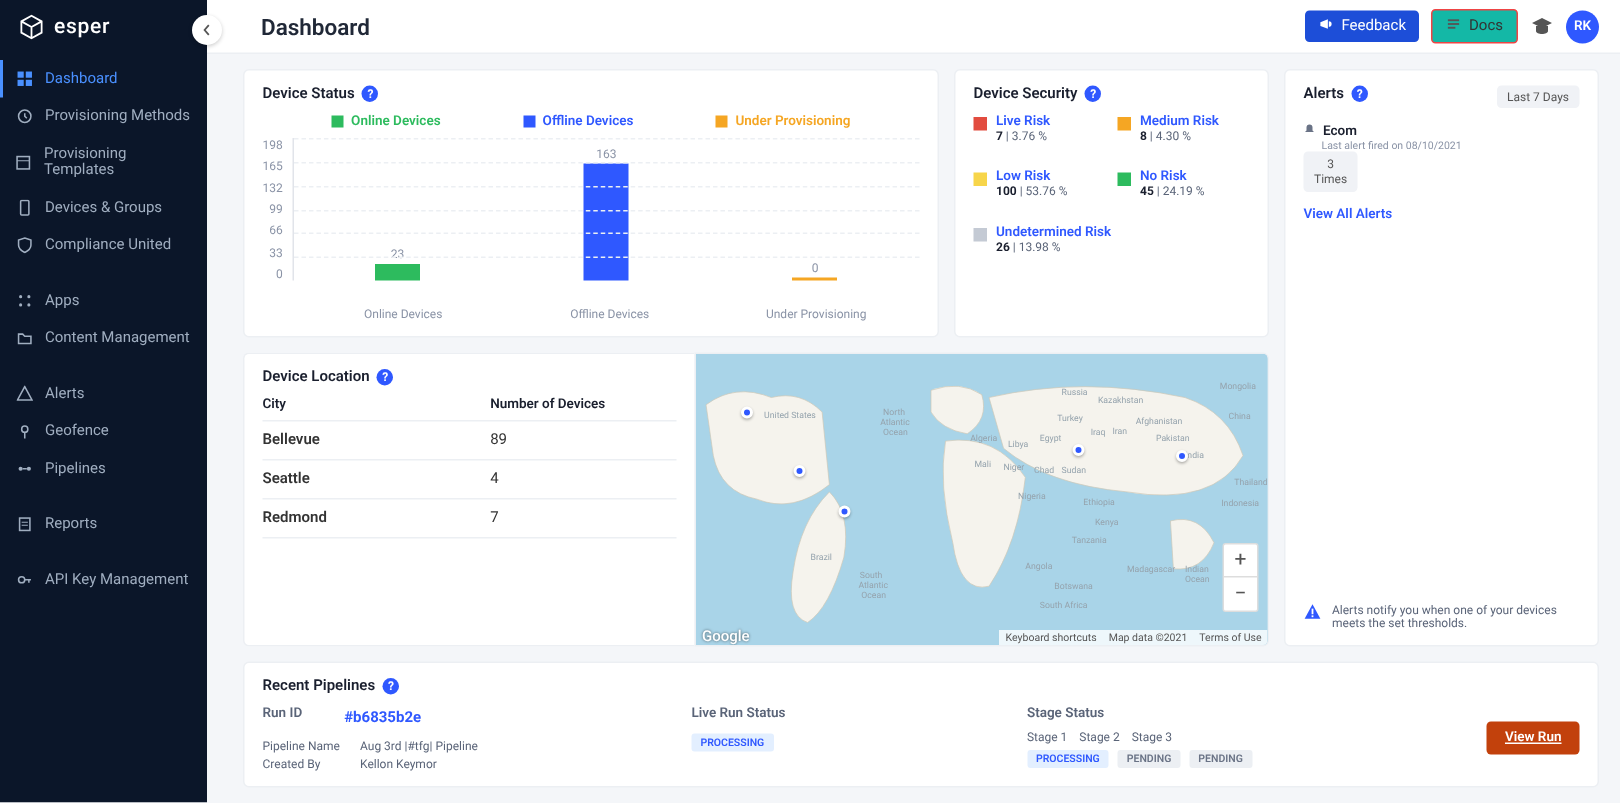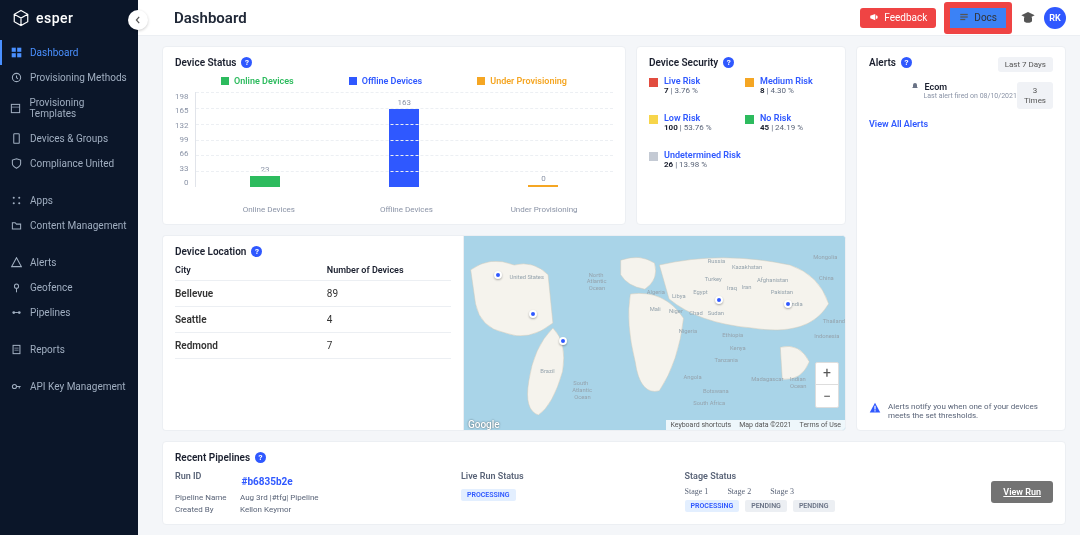--- a/index.html
+++ b/index.html
@@ -17,22 +17,22 @@
 .nav-item .nav-icon { width: 12px; display: flex; justify-content: center; }
 .nav-group { margin-top: 4px; }
 .nav-gap { height: 12px; }
 
 
 .main { flex: 1; display: flex; flex-direction: column; min-width: 0; }
 .topbar { height: 36px; background: #fff; display: flex; align-items: center; justify-content: space-between; padding: 0 14px; border-bottom: 1px solid #eceff3; }
 .page-title { font-size: 15px; font-weight: 600; color: #202837; margin-left: 22px; }
 .top-actions { display: flex; align-items: center; gap: 8px; }
 .btn { display: inline-flex; align-items: center; gap: 5px; border-radius: 3px; padding: 4px 9px; font-size: 10px; cursor: pointer; }
-.btn-primary { background: #ef4444; color: #fff; }
-.btn-ghost { background: #3b82f6; color: #333; border: 6px solid #ef4444; }
+.btn-primary { background: #1d4ed8; color: #fff; }
+.btn-ghost { background: #14b8a6; color: #333; border: 1px solid #ef4444; }
 .avatar { width: 22px; height: 22px; border-radius: 50%; background: #2f58ff; color: #fff; display: flex; align-items: center; justify-content: center; font-size: 9px; font-weight: 600; }
 .grad-icon { width: 16px; height: 16px; display: flex; align-items: center; justify-content: center; color: #555; }
 
 
 .content { padding: 10px 14px 10px 24px; overflow: auto; display: grid; grid-template-columns: 1fr 210px 210px; grid-template-rows: auto auto auto; gap: 10px; }
 .card { background: #fff; border: 1px solid #eceff3; border-radius: 4px; padding: 10px 12px; }
 .card-title { font-size: 10px; font-weight: 600; color: #1a1f2e; display: flex; align-items: center; gap: 5px; margin-bottom: 8px; }
 .help-icon { width: 11px; height: 11px; border-radius: 50%; background: #2f58ff; color: #fff; display: inline-flex; align-items: center; justify-content: center; font-size: 8px; font-weight: 700; }
 
 
@@ -66,21 +66,21 @@
 .risk-item { display: flex; gap: 6px; }
 .risk-sq { width: 9px; height: 9px; margin-top: 2px; flex-shrink: 0; }
 .risk-label { font-size: 9px; font-weight: 600; color: #2f58ff; }
 .risk-sub { font-size: 8px; color: #5a6478; }
 .risk-sub b { color: #1a1f2e; font-weight: 700; }
 
 
 .alerts-card { grid-column: 3; grid-row: 1 / span 2; display: flex; flex-direction: column; }
 .alerts-head { display: flex; justify-content: space-between; align-items: flex-start; margin-bottom: 10px; }
 .pill { background: #f0f2f6; border-radius: 3px; padding: 3px 7px; font-size: 8px; color: #555; }
-.alert-row { display: flex; justify-content: flex-end; align-items: flex-start; margin-bottom: 10px; }
+.alert-row { display: flex; justify-content: space-between; align-items: flex-start; margin-bottom: 10px; flex-direction: column; }
 .alert-name { font-size: 9px; font-weight: 600; color: #1a1f2e; display: flex; align-items: center; gap: 5px; }
 .alert-sub { font-size: 7px; color: #8a93a6; margin-left: 12px; }
 .alert-count { background: #f0f2f6; border-radius: 3px; padding: 4px 7px; font-size: 8px; color: #555; text-align: center; line-height: 1.2; }
 .link { color: #2f58ff; font-size: 9px; font-weight: 600; cursor: pointer; }
 .alerts-footer { margin-top: auto; display: flex; gap: 7px; align-items: flex-start; font-size: 8px; color: #5a6478; }
 .warn-icon { color: #2f58ff; flex-shrink: 0; }
 
 
 .location-wrap { grid-column: 1 / span 2; grid-row: 2; display: flex; gap: 0; padding: 0; background: none; border: none; }
 .location-list { width: 44%; background: #fff; border: 1px solid #eceff3; border-right: none; border-radius: 4px 0 0 4px; padding: 10px 12px; }
@@ -99,23 +99,23 @@
 
 
 .pipelines-card { grid-column: 1 / span 3; grid-row: 3; }
 .pipe-body { display: grid; grid-template-columns: 1.3fr 1fr 1.4fr auto; gap: 16px; align-items: start; }
 .pipe-col h5 { font-size: 9px; color: #5a6478; font-weight: 600; margin-bottom: 6px; }
 .run-id { color: #2f58ff; font-size: 10px; font-weight: 700; }
 .pipe-meta { display: grid; grid-template-columns: 65px 1fr; row-gap: 3px; font-size: 8px; color: #5a6478; margin-top: 6px; }
 .tag { display: inline-block; padding: 2px 6px; font-size: 7px; font-weight: 600; border-radius: 2px; }
 .tag-proc { background: #e3efff; color: #2f58ff; }
 .tag-pend { background: #eceff3; color: #6a7386; }
-.stage-row { display: flex; gap: 19px; font-size: 8px; color: #5a6478; margin-bottom: 4px; font-family: Liberation Serif, serif; }
+.stage-row { display: flex; gap: 8px; font-size: 8px; color: #5a6478; margin-bottom: 4px; }
 .stage-tags { display: flex; gap: 6px; }
-.btn-view { background: #737373; color: #fff; border-radius: 3px; padding: 6px 12px; font-size: 9px; font-weight: 600; cursor: pointer; white-space: nowrap; text-decoration: underline; }
+.btn-view { background: #c2410c; color: #fff; border-radius: 3px; padding: 6px 12px; font-size: 9px; font-weight: 600; cursor: pointer; white-space: nowrap; text-decoration: underline; }
 </style>
 </head>
 <body>
 
 <div class="app">
   <aside class="sidebar">
     <div class="logo-wrap">
       <span class="logo-mark">
         <svg width="18" height="18" viewBox="0 0 24 24">
             <path fill="none" stroke="#fff" stroke-width="1.6" d="M12 2 L21 7 L21 17 L12 22 L3 17 L3 7 Z M3 7 L12 12 L21 7 M12 12 L12 22"></path>
@@ -509,21 +509,21 @@
         </div>
       </div>
 
       <div class="card pipelines-card">
         <div class="card-title">
           <span>Recent Pipelines</span>
           <span class="help-icon">?</span>
         </div>
         <div class="pipe-body">
           <div class="pipe-col">
-            <div style="display:flex;gap:40px;align-items:flex-end">
+            <div style="display:flex;gap:28px;align-items:center">
               <h5>Run ID</h5>
               <span class="run-id">#b6835b2e</span>
             </div>
             <div class="pipe-meta">
               <span>Pipeline Name</span>
               <span>Aug 3rd |#tfg| Pipeline</span>
               <span>Created By</span>
               <span>Kellon Keymor</span>
             </div>
           </div>

